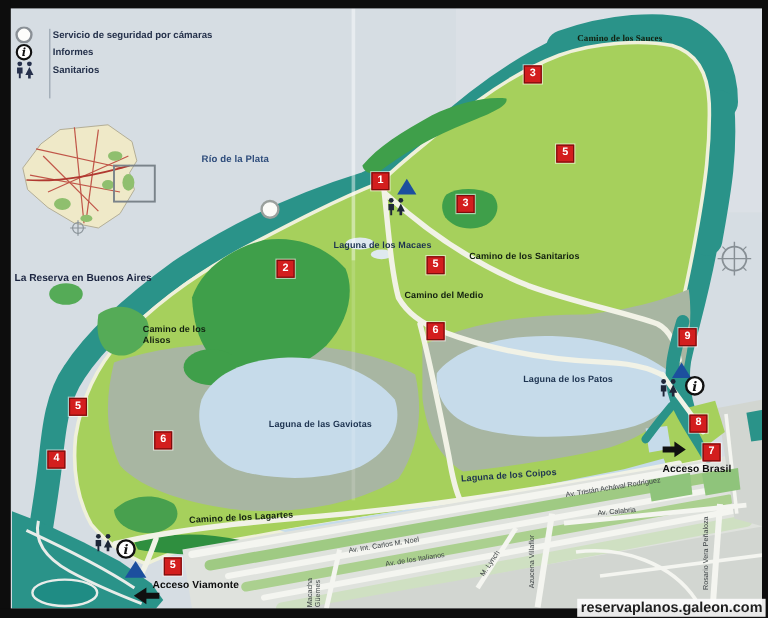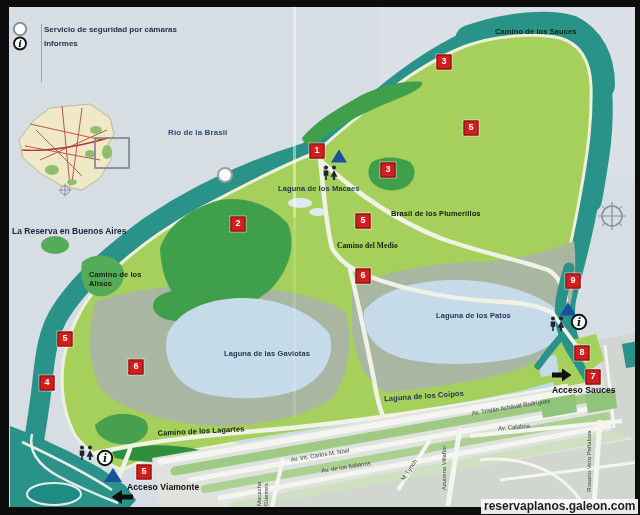--- a/index.html
+++ b/index.html
@@ -149,20 +149,31 @@
         <span class="legend-lb">Servicio de seguridad por cámaras</span>
       </div>
       <div class="legend-row">
         <span class="legend-ic">
           <svg width="16" height="15">
               <circle cx="8" cy="7.5" r="6" fill="#fff" stroke="#111" stroke-width="1.8"></circle>
           <text x="8" y="11" text-anchor="middle" font-family="DejaVu Serif, serif" font-style="italic" font-weight="bold" font-size="9.5" fill="#111">i</text>
             </svg>
           </span>
         <span class="legend-lb">Informes</span>
+      </div>
+      <div class="legend-row">
+        <span class="legend-ic">
+          <svg width="17" height="15" fill="#26304c">
+              <circle cx="4.5" cy="2.2" r="2"></circle>
+              <path d="M2.2,5.3 h4.6 v5 h-1.5 v4 h-1.6 v-4 h-1.5 z"></path>
+          <circle cx="12.5" cy="2.2" r="2"></circle>
+              <path d="M12.5,4.8 l3.4,6.6 h-2.3 v3 h-2.2 v-3 h-2.3 z"></path>
+            </svg>
+          </span>
+        <span class="legend-lb">Sanitarios</span>
       </div>
     </div>
 
     <div class="inset">
       <svg width="128" height="100" viewBox="0 0 128 100">
         <path d="M40,8 L80,4 L100,18 L104,34 L98,44 L102,58 L90,78 L72,90 L52,86 L30,73 L13,58 L9,40 L24,20 Z" fill="#efe9c8" stroke="#b1ab93" stroke-width="0.8"></path>
         <g stroke="#c05548" stroke-width="1" fill="none">
           <path d="M20,24 L92,40"></path>
             <path d="M30,60 L97,30"></path>
             <path d="M15,46 L90,60"></path>
@@ -180,31 +191,31 @@
         </g>
         <rect x="85" y="38" width="34" height="30" fill="none" stroke="#7a838a" stroke-width="1.6"></rect>
         <g stroke="#8b949a" stroke-width="1" fill="none">
           <circle cx="55" cy="90" r="4.5"></circle>
             <path d="M55,83.5 L55,96.5 M48.5,90 L61.5,90"></path>
         </g>
       </svg>
     </div>
     <div class="inset-cap" style="left:12px;top:200px;">La Reserva en Buenos Aires</div>
 
-    <div class="lbl lbl-rio" style="left:168px;top:128px;">Río de la Brasil</div>
-    <div class="lbl" style="left:495px;top:27px;">Camino de los Sauces</div>
-    <div class="lbl lbl-water" style="left:262px;top:184px;padding-left:16px;">Laguna de los Macaes</div>
-    <div class="lbl" style="left:391px;top:209px;">Brasil de los Plumerillos</div>
-    <div class="lbl" style="left:337px;top:241px;font-family:Liberation Serif, serif;">Camino del Medio</div>
-    <div class="lbl" style="left:89px;top:270px;white-space:normal;width:56px;line-height:1.25;">Camino de los Alisos</div>
+    <div class="lbl lbl-rio" style="left:168px;top:128px;">Río de la Plata</div>
+    <div class="lbl" style="left:481px;top:27px;font-family:Liberation Serif, serif;">Camino de los Sauces</div>
+    <div class="lbl lbl-water" style="left:262px;top:200px;padding-left:16px;">Laguna de los Macaes</div>
+    <div class="lbl" style="left:391px;top:209px;">Camino de los Sanitarios</div>
+    <div class="lbl" style="left:337px;top:241px;">Camino del Medio</div>
+    <div class="lbl" style="left:119px;top:270px;white-space:normal;width:56px;line-height:1.25;">Camino de los Alisos</div>
     <div class="lbl lbl-water" style="left:224px;top:349px;">Laguna de las Gaviotas</div>
     <div class="lbl lbl-water" style="left:396px;top:311px;padding-left:40px;">Laguna de los Patos</div>
     <div class="lbl lbl-water ctr" style="left:424px;top:396px;transform:translate(-50%,-50%) rotate(-4deg);">Laguna de los Coipos</div>
     <div class="lbl ctr" style="left:201px;top:431px;transform:translate(-50%,-50%) rotate(-3deg);">Camino de los Lagartes</div>
-    <div class="lbl lbl-acc" style="left:552px;top:385px;">Acceso Sauces</div>
+    <div class="lbl lbl-acc" style="left:552px;top:385px;">Acceso Brasil</div>
     <div class="lbl lbl-acc" style="left:127px;top:482px;">Acceso Viamonte</div>
 
     <div class="street" style="left:511px;top:407px;transform:translate(-50%,-50%) rotate(-9deg);">Av. Tristán Achával Rodríguez</div>
     <div class="street" style="left:514px;top:427px;transform:translate(-50%,-50%) rotate(-5deg);">Av. Calabria</div>
     <div class="street" style="left:320px;top:455px;transform:translate(-50%,-50%) rotate(-9deg);">Av. Int. Carlos M. Noel</div>
     <div class="street" style="left:346px;top:467px;transform:translate(-50%,-50%) rotate(-9deg);">Av. de los Italianos</div>
     <div class="street" style="left:409px;top:470px;transform:translate(-50%,-50%) rotate(-56deg);">M. Lynch</div>
     <div class="street" style="left:444px;top:468px;transform:translate(-50%,-50%) rotate(-90deg);">Azucena Villaflor</div>
     <div class="street" style="left:589px;top:461px;transform:translate(-50%,-50%) rotate(-90deg);">Rosario Vera Peñaloza</div>
     <div class="street" style="left:263px;top:486px;transform:translate(-50%,-50%) rotate(-90deg);white-space:normal;width:40px;line-height:1.2;">Macacha Güemes</div>

